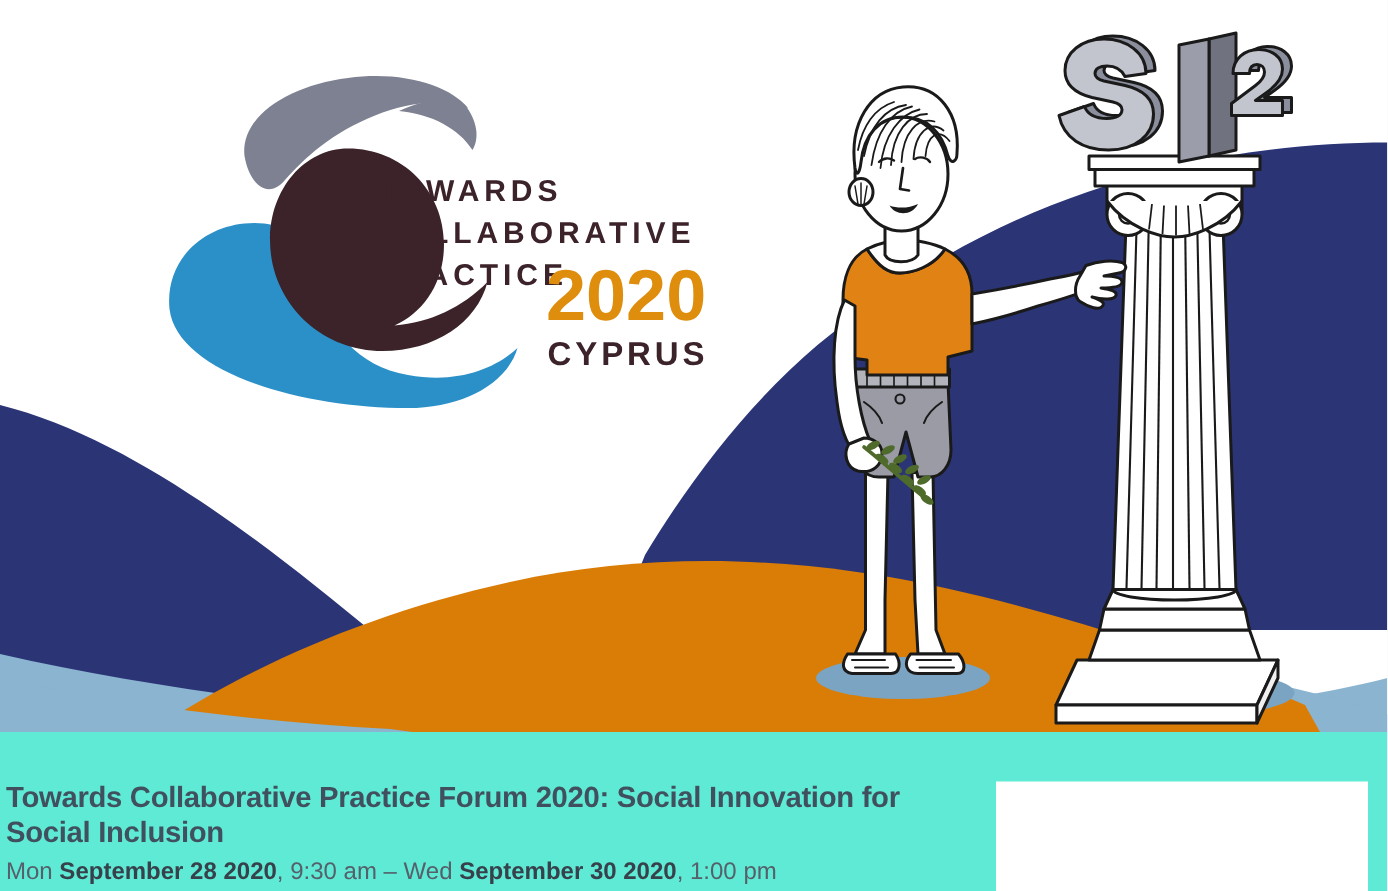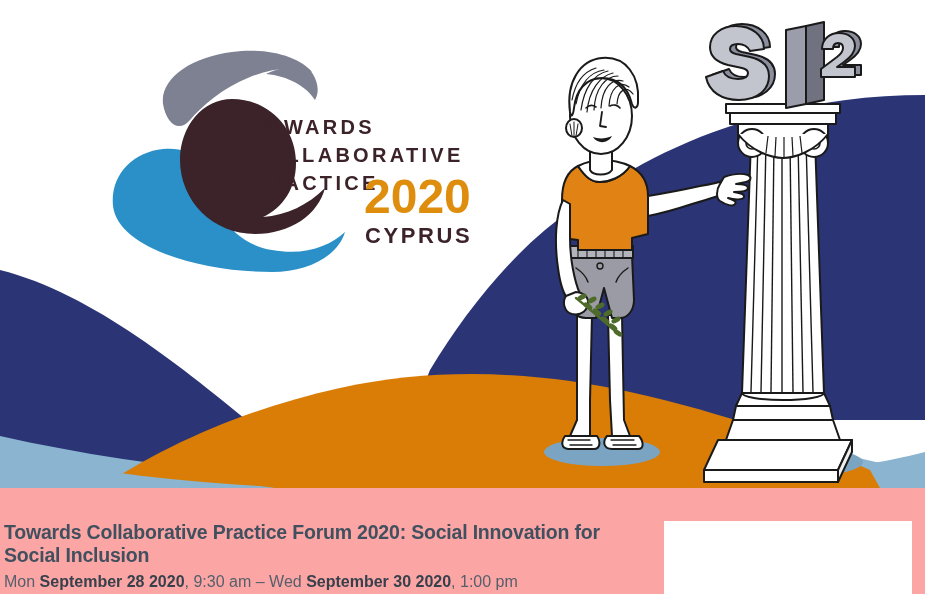--- a/index.html
+++ b/index.html
@@ -34,21 +34,21 @@
     display: block;
   }
 
   
   .content {
     position: absolute;
     left: 0;
     top: 488px;
     width: 925px;
     height: 106px;
-    background: #fca5a5;
+    background: #5eead4;
   }
   .event-main {
     position: absolute;
     left: 0;
     top: 0;
     width: 640px;
   }
   .event-title {
     position: absolute;
     left: 4px;

